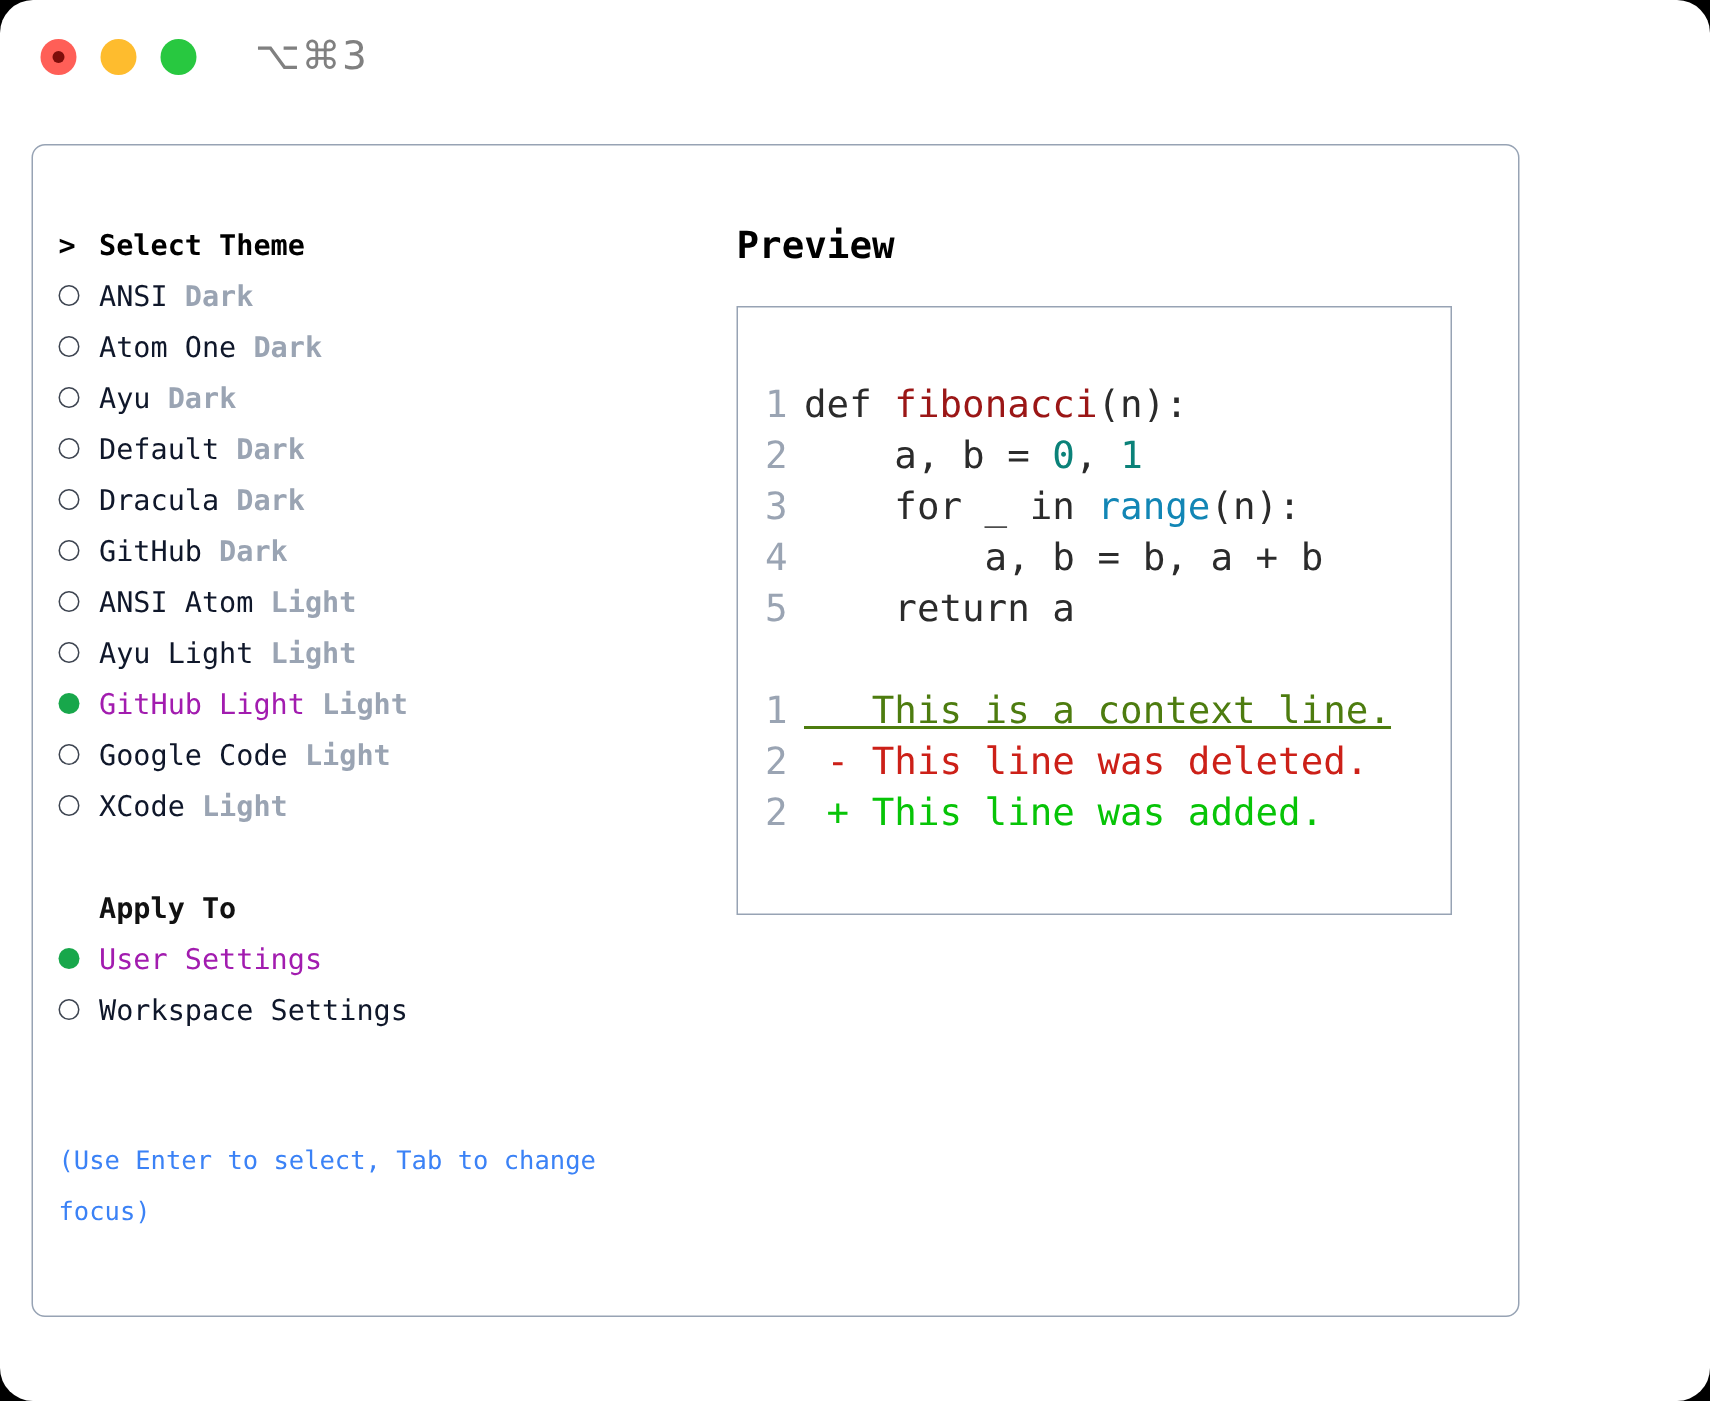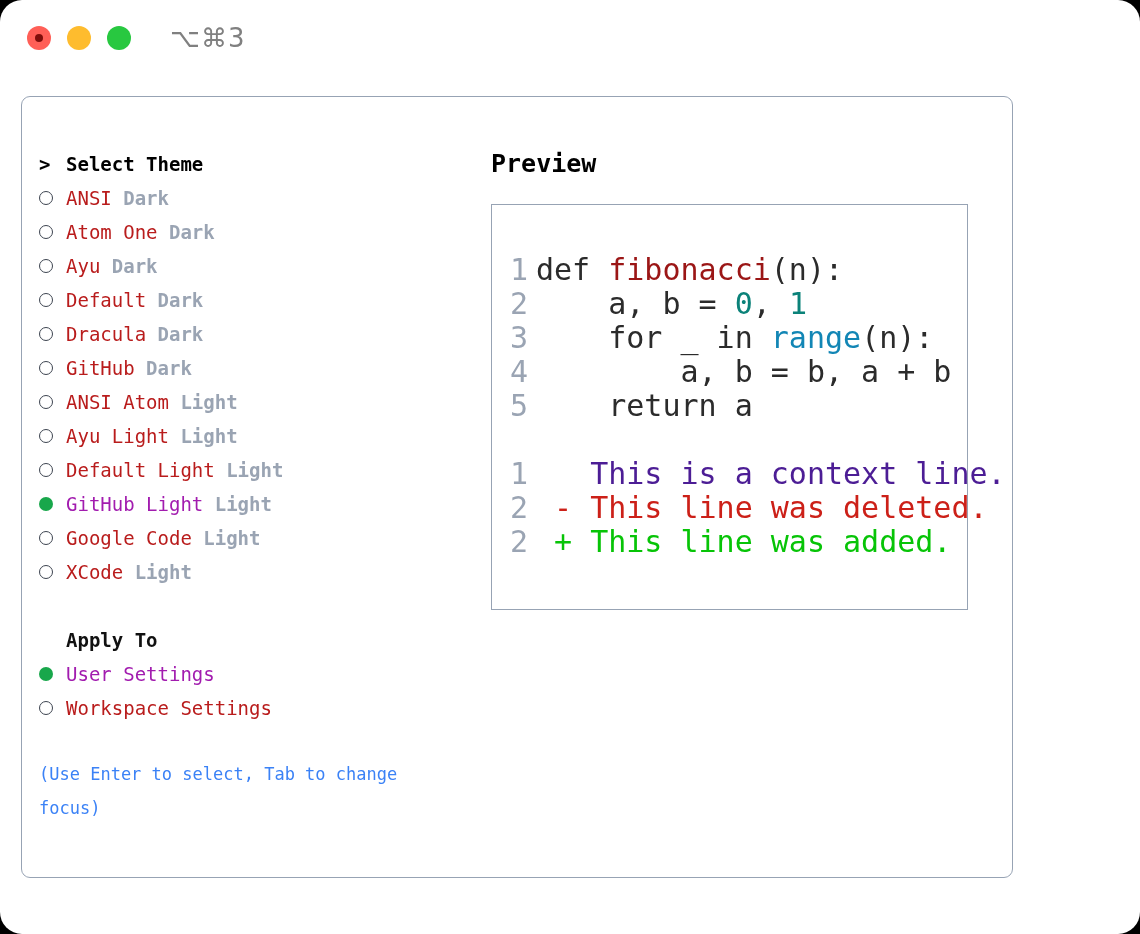--- a/index.html
+++ b/index.html
@@ -115,21 +115,21 @@
     border-radius: 50%;
     background: #18a74b;
     box-sizing: border-box;
     vertical-align: 0px;
     margin-right: 13px;
   }
   .spacer-marker {
     display: inline-block;
     width: 27px;
   }
-  .name { color: #b91c1c; }
+  .name { color: #0f172a; }
   .name.selected { color: #a21caf; }
   .suffix { color: #9aa4b3; font-weight: bold; }
 
   .section-title {
     font-weight: bold;
     color: #111111;
   }
 
   #hint {
     position: absolute;
@@ -161,38 +161,38 @@
     width: 477px;
     height: 406px;
     border: 1.6px solid #97a3b4;
     box-sizing: border-box;
     background: #ffffff;
   }
   #code {
     position: absolute;
     left: 18px;
     top: 48px;
-    font-size: 30px;
+    font-size: 25px;
     line-height: 34px;
     white-space: pre;
   }
   .code-line { white-space: pre; }
   .ln {
     color: #9aa4b3;
     display: inline-block;
     width: 14px;
     text-align: right;
     margin-right: 12px;
   }
   .tok-plain { color: #2b2b2b; }
   .tok-func  { color: #9b1616; }
   .tok-num   { color: #0b8279; }
   .tok-builtin { color: #1286b5; }
   .blank-line { height: 34px; }
-  .diff-context { color: #4c1d95; }
+  .diff-context { color: #4d7c0f; text-decoration: underline; }
   .diff-del { color: #cc2018; }
   .diff-add { color: #07c407; }
 </style>
 </head>
 <body>
 
 <div id="window">
 
   <div id="titlebar">
     <div class="dot red"></div>
@@ -207,21 +207,20 @@
       <div class="row heading"><span class="marker">&gt; </span><span>Select Theme</span></div>
       <div id="theme-list">
           <div class="row"><span class="radio-off"></span><span class="name">ANSI</span><span class="suffix"> Dark</span></div>
           <div class="row"><span class="radio-off"></span><span class="name">Atom One</span><span class="suffix"> Dark</span></div>
           <div class="row"><span class="radio-off"></span><span class="name">Ayu</span><span class="suffix"> Dark</span></div>
           <div class="row"><span class="radio-off"></span><span class="name">Default</span><span class="suffix"> Dark</span></div>
           <div class="row"><span class="radio-off"></span><span class="name">Dracula</span><span class="suffix"> Dark</span></div>
           <div class="row"><span class="radio-off"></span><span class="name">GitHub</span><span class="suffix"> Dark</span></div>
           <div class="row"><span class="radio-off"></span><span class="name">ANSI Atom</span><span class="suffix"> Light</span></div>
           <div class="row"><span class="radio-off"></span><span class="name">Ayu Light</span><span class="suffix"> Light</span></div>
-          <div class="row"><span class="radio-off"></span><span class="name">Default Light</span><span class="suffix"> Light</span></div>
           <div class="row"><span class="radio-on"></span><span class="name selected">GitHub Light</span><span class="suffix"> Light</span></div>
           <div class="row"><span class="radio-off"></span><span class="name">Google Code</span><span class="suffix"> Light</span></div>
           <div class="row"><span class="radio-off"></span><span class="name">XCode</span><span class="suffix"> Light</span></div>
         </div>
 
       <div class="blank-line"></div>
 
       <div class="row section-title"><span class="spacer-marker"></span><span>Apply To</span></div>
       <div id="apply-list">
           <div class="row"><span class="radio-on"></span><span class="name selected">User Settings</span></div>

